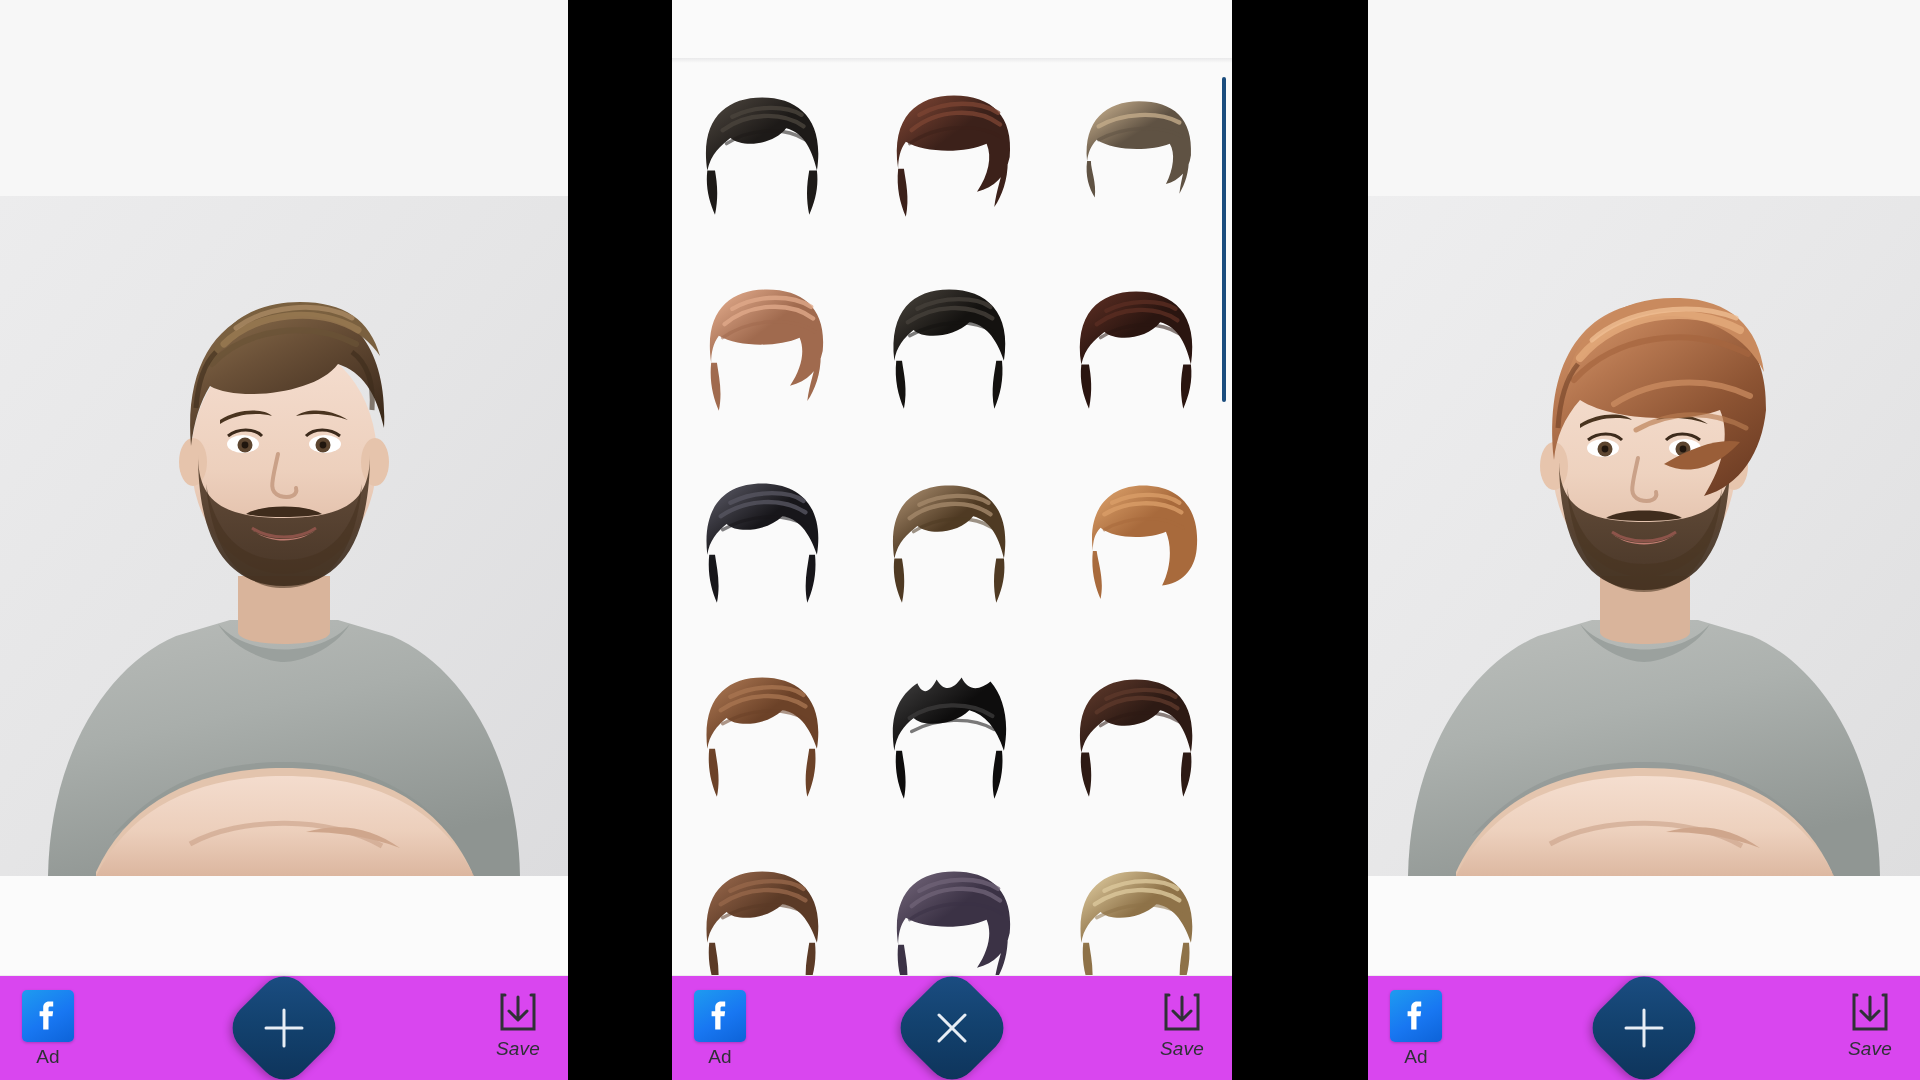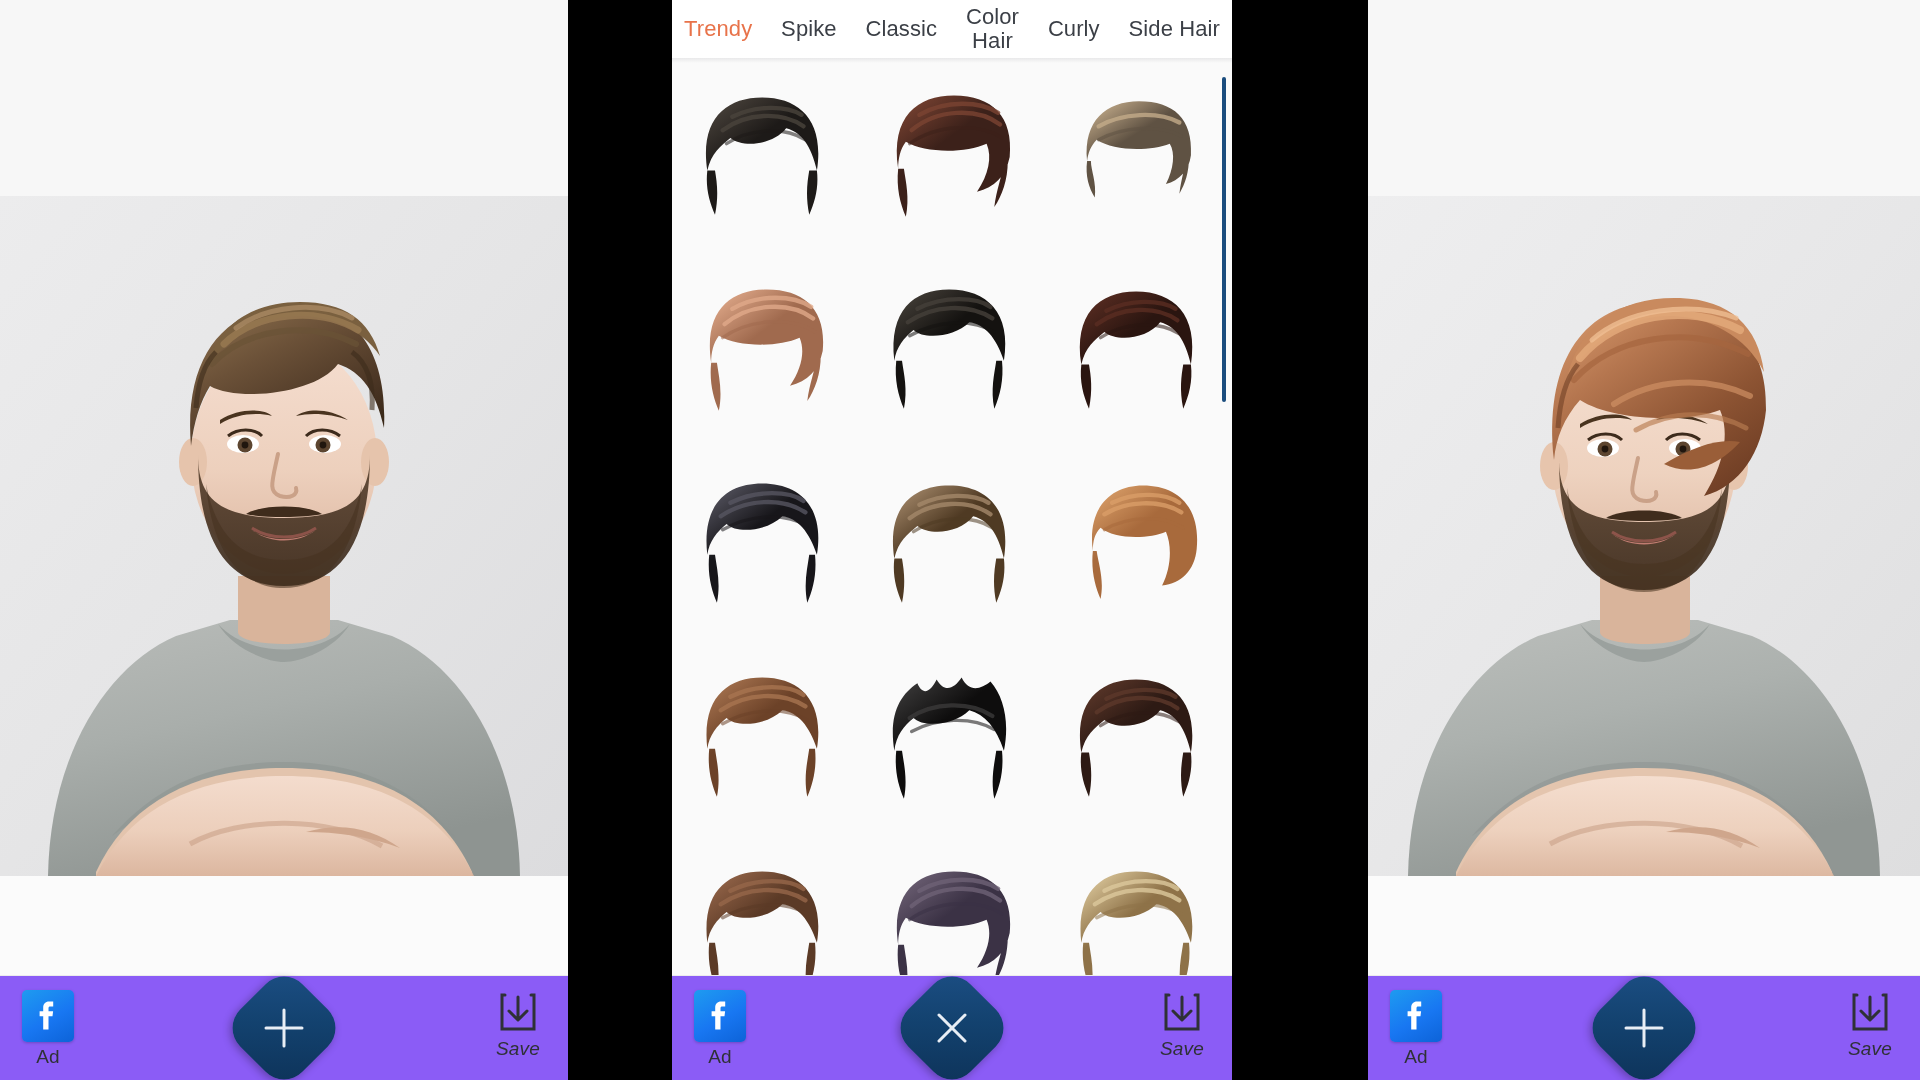--- a/index.html
+++ b/index.html
@@ -16,21 +16,21 @@
   .topband{position:absolute;left:0;right:0;top:0;height:196px;background:#f7f7f7;}
   .photo-wrap{position:absolute;left:0;right:0;top:196px;height:680px;overflow:hidden;
     background:linear-gradient(160deg,#e9e9ea 0%,#e4e4e5 45%,#dedee0 100%);}
   #panel-right .photo-wrap{background:linear-gradient(160deg,#ebebec 0%,#e6e6e7 45%,#e0e0e2 100%);}
   .botband{position:absolute;left:0;right:0;top:876px;bottom:104px;background:#fbfbfb;}
 
   
   .person{position:absolute;left:0;top:0;width:100%;height:100%;}
 
   
-  .bottombar{position:absolute;left:0;right:0;bottom:0;height:104px;background:#8b5cf6;
+  .bottombar{position:absolute;left:0;right:0;bottom:0;height:104px;background:#d946ef;
     border-top:1px solid #ececec;}
   .fb{position:absolute;left:22px;top:14px;width:52px;height:52px;border-radius:5px;
     background:linear-gradient(150deg,#1e9bf0 0%,#1877f2 55%,#0d63d8 100%);
     box-shadow:0 1px 3px rgba(0,0,0,.22);}
   .fb svg{display:block;}
   .fb-label{position:absolute;left:22px;top:70px;width:52px;text-align:center;
     font-size:19px;color:#2f3136;letter-spacing:.2px;}
   .plusbtn{position:absolute;left:50%;top:8px;margin-left:-44px;width:88px;height:88px;
     border-radius:26px;transform:rotate(45deg);
     background:linear-gradient(135deg,#1c4f85 0%,#13426f 45%,#0d3258 100%);
@@ -186,29 +186,20 @@
             <path d="M20 7 V29 M11 21 L20 30 L29 21" stroke="#2f3136" stroke-width="3" fill="none" stroke-linecap="round" stroke-linejoin="round"></path>
           </svg>
         </div>
         <div class="save-label">Save</div>
       </div>
     </div>
   </div>
 
   <div class="panel" id="panel-mid">
 
-    <div class="tabbar" id="tabbar">
-        <div class="tab active" style="color: rgb(232, 115, 74);">Trendy</div>
-        <div class="tab">Spike</div>
-        <div class="tab">Classic</div>
-        <div class="tab">Color
-Hair</div>
-        <div class="tab">Curly</div>
-        <div class="tab">Side Hair</div>
-      </div>
     <div class="tabbar-shadow"></div>
 
     <div class="gridwrap">
       <div class="grid" id="hairgrid">
           <div class="cell">
             <svg class="hair" viewBox="0 0 156 150">
               <defs>
                 <linearGradient id="hg0" x1=".15" y1="0" x2=".85" y2="1">
                   <stop offset="0" stop-color="#4a433c"></stop>
                   <stop offset="0.38" stop-color="#1d1a18"></stop>

